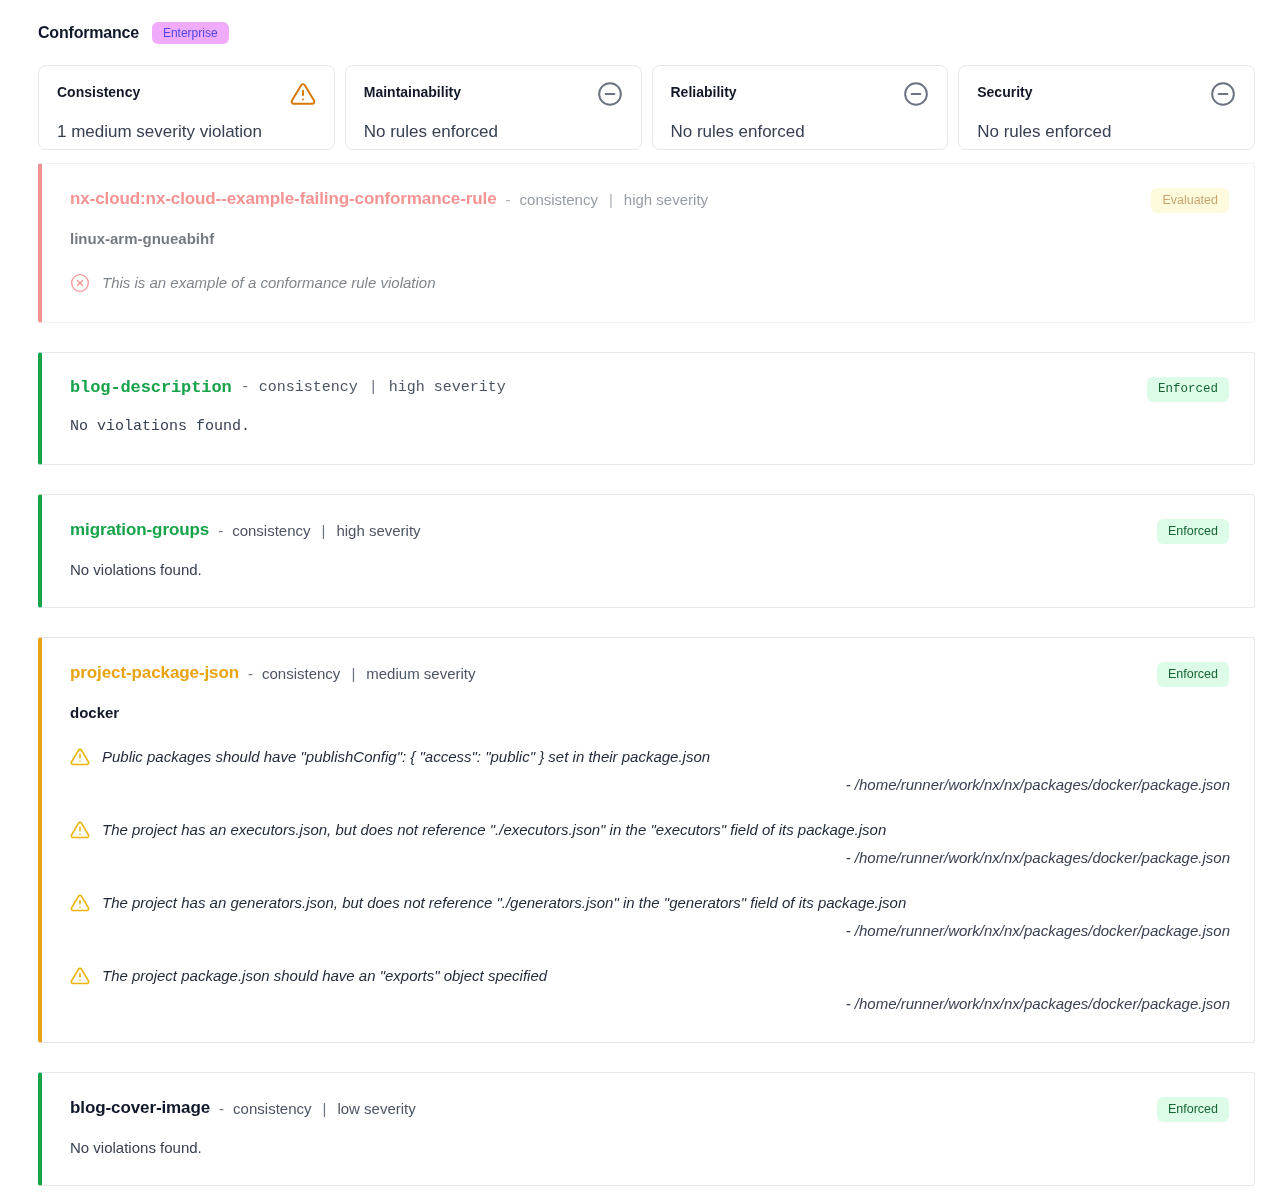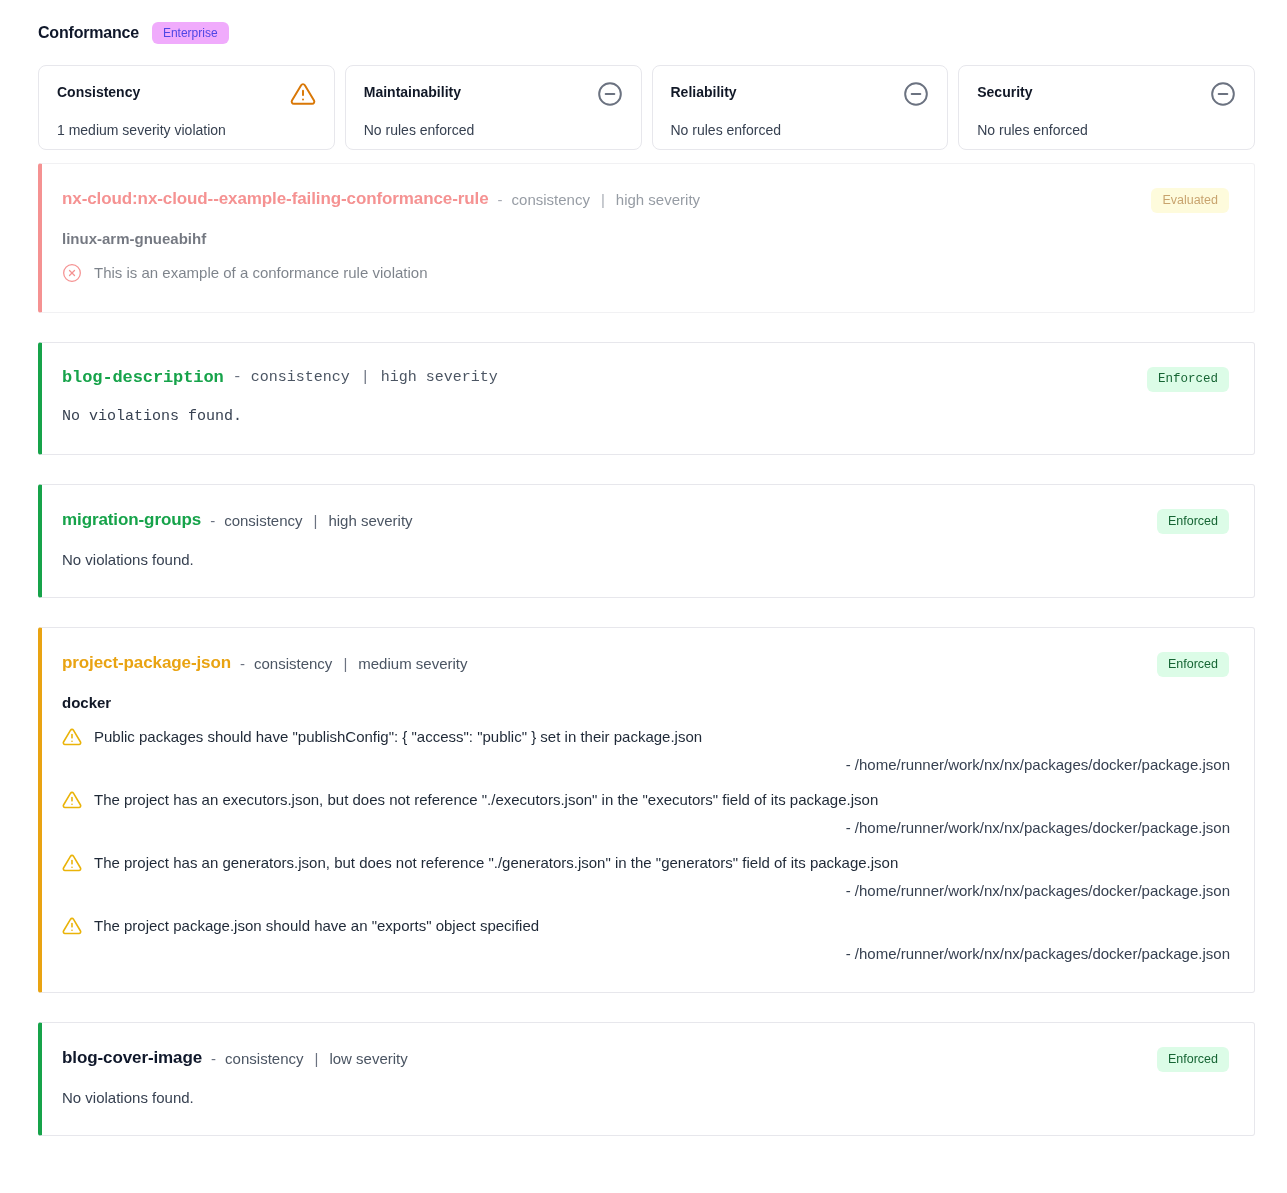--- a/index.html
+++ b/index.html
@@ -23,42 +23,42 @@
 
   
   .summary-grid { display: grid; grid-template-columns: repeat(4, 1fr); gap: 10px; margin-bottom: 13px; }
   .sum-card {
     border: 1px solid #e7e7ec; border-radius: 8px; background: #fff;
     padding: 15px 18px 16px 18px; height: 85px;
   }
   .sum-top { display: flex; justify-content: space-between; align-items: flex-start; }
   .sum-title { font-size: 14px; font-weight: 700; color: #111827; padding-top: 3px; }
   .sum-icon svg { display: block; }
-  .sum-sub { margin-top: 15px; font-size: 14px; color: #374151; }
+  .sum-sub { margin-top: 15px; font-size: 17px; color: #374151; }
 
   
   .rule-card {
     position: relative; background: #fff;
     border: 1px solid #e7e7ec; border-left: 4px solid #16a34a; border-radius: 3px;
-    padding: 25px 24px 29px 20px; margin-bottom: 29px;
+    padding: 25px 24px 29px 28px; margin-bottom: 29px;
   }
   .rule-card.faded { opacity: 0.58; }
   .rule-head { display: flex; align-items: center; gap: 9px; padding-right: 115px; }
   .rule-name { font-size: 17px; font-weight: 700; margin: 0; letter-spacing: -0.1px; }
   .meta-dash, .meta-pipe { color: #6b7280; font-size: 15px; }
   .meta-pipe { padding: 0 2px; }
   .meta-text { color: #4b5563; font-size: 15px; }
   .status-badge {
     position: absolute; top: 24px; right: 25px;
     font-size: 12.5px; font-weight: 400; padding: 5px 11px; border-radius: 6px; line-height: 1.2;
   }
   .rule-body { margin-top: 21px; font-size: 15px; color: #374151; }
   .no-violations { margin: 0; color: #374151; }
   .project-name { margin: 0; font-size: 15px; font-weight: 700; color: #111827; }
-  .violation-block { margin-top: 16px; }
+  .violation-block { margin-top: 26px; font-style: italic; }
   .violation-row { display: flex; align-items: flex-start; gap: 12px; }
   .v-icon { flex: 0 0 auto; }
   .v-icon svg { display: block; margin-top: 0px; }
   .v-msg { color: #1f2937; line-height: 20px; }
   .v-path { margin: 9px 0 0 33px; color: #374151; line-height: 18px; text-align: right; }
 </style>
 </head>
 <body>
 
 <div class="page">

